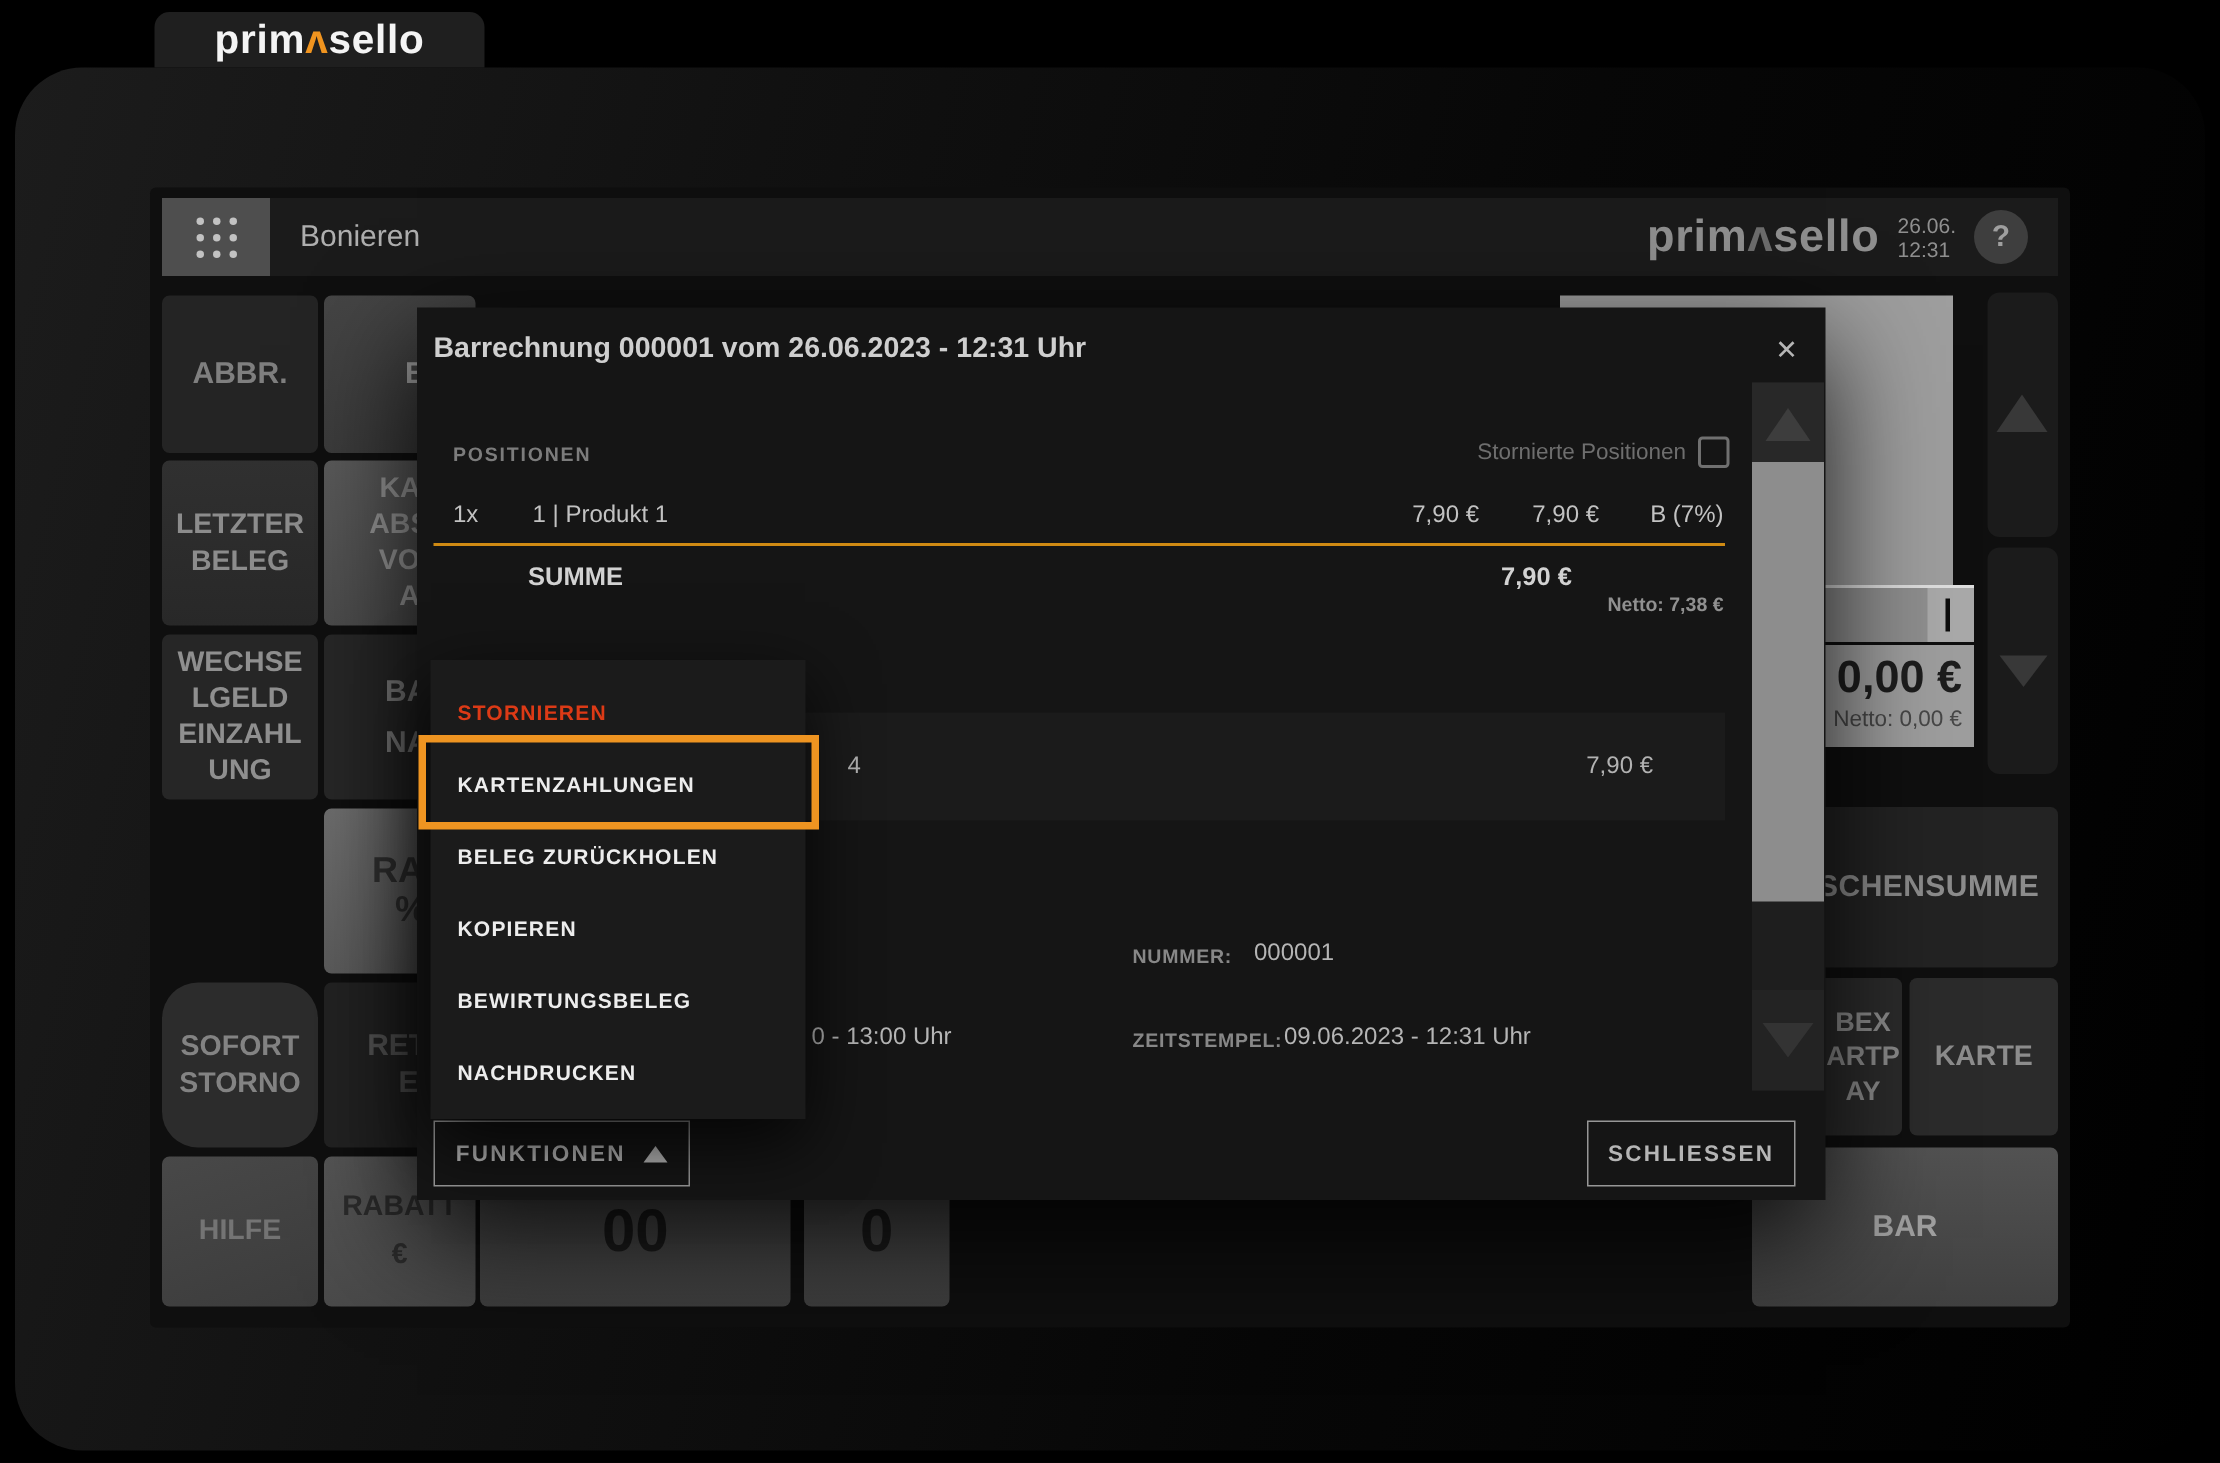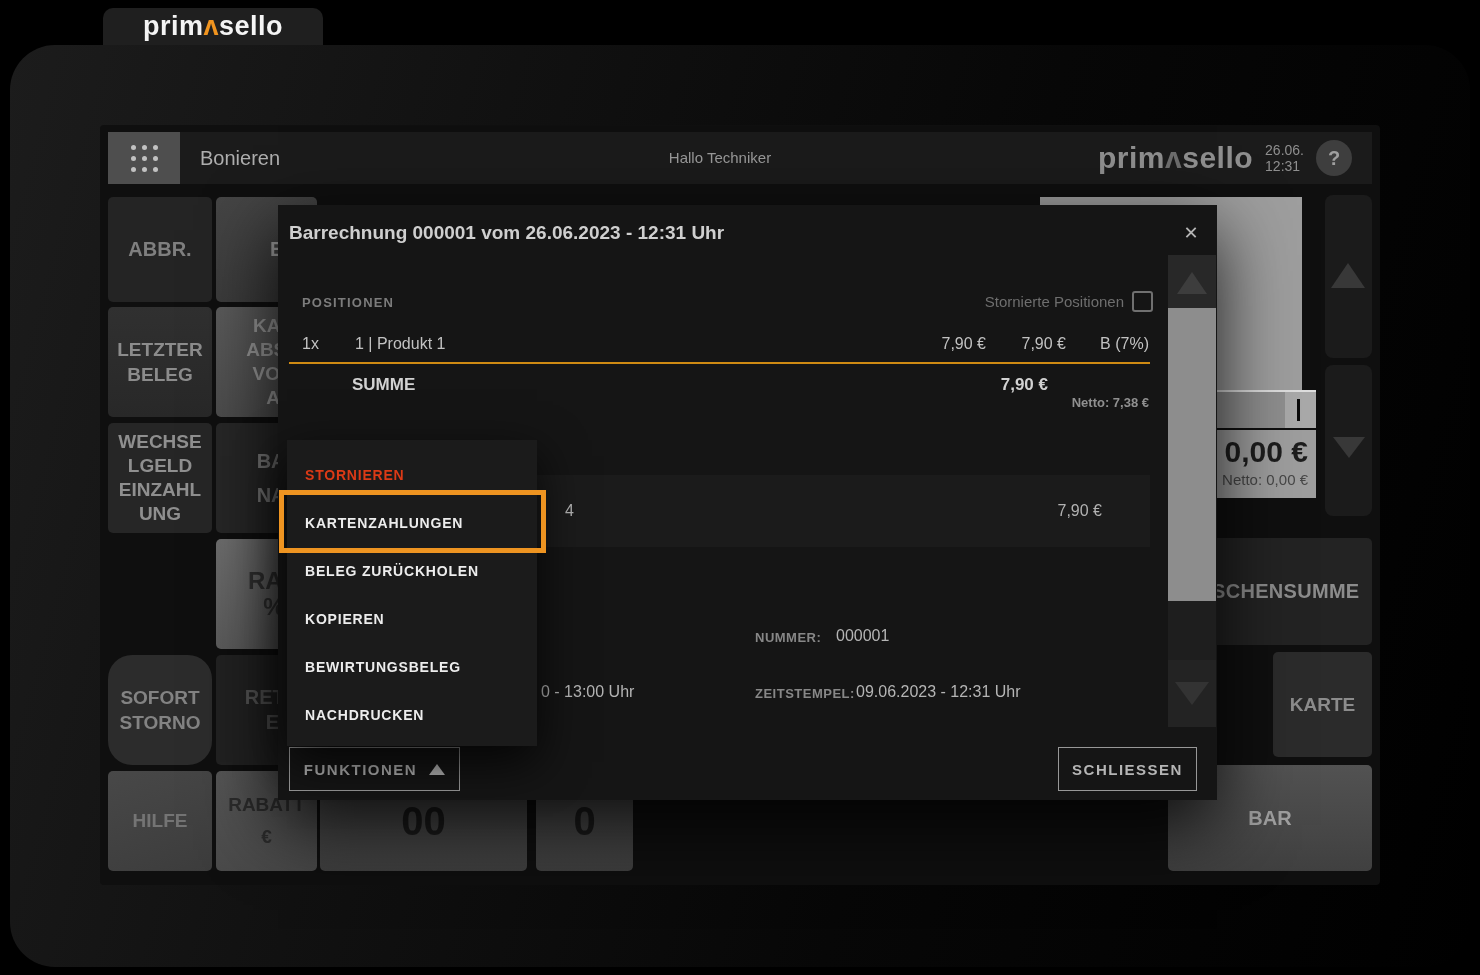--- a/index.html
+++ b/index.html
@@ -61,21 +61,20 @@
         <i></i>
         <i></i>
         <i></i>
         <i></i>
         <i></i>
         <i></i>
         <i></i>
       </div>
   </div>
   <div class="abs hdr-title">Bonieren</div>
-  <div class="abs hdr-greet">Hallo Techniker</div>
   <div class="abs hdr-right">
     <span class="hdr-logo"><span>prim</span><span class="caret">ʌ</span><span>sello</span></span>
     <span class="hdr-dt"><span>26.06.</span><br><span>12:31</span></span>
     <span class="help-btn">?</span>
   </div>
 
   <div class="fk" style="left:108px;top:197px;width:104px;height:105px;background:#242424;color:#7f7f7f;font-size:20px;">ABBR.</div>
   <div class="fk" style="left:108px;top:307px;width:104px;height:110px;background:linear-gradient(#303030,#282828);color:#8c8c8c;font-size:19px;line-height:25px;">LETZTER
 BELEG</div>
   <div class="fk" style="left:108px;top:423px;width:104px;height:110px;background:#262626;color:#8f8f8f;font-size:19px;line-height:24px;">WECHSE
@@ -111,20 +110,24 @@
   <div class="abs rpanel" style="left:1040px;top:197px;width:262px;height:193px;"></div>
   <div class="abs" style="left:1040px;top:390px;width:276px;height:2px;background:#dedede;"></div>
   <div class="abs" style="left:1040px;top:392px;width:276px;height:36px;background:#8f8f8f;"></div>
   <div class="abs" style="left:1285px;top:392px;width:31px;height:36px;background:#a9a9a9;"></div>
   <div class="abs" style="left:1297px;top:399px;width:3px;height:22px;background:#0c0c0c;"></div>
   <div class="abs rpanel" style="left:1040px;top:430px;width:276px;height:68px;"></div>
   <div class="ra" style="left:1040px;top:435px;width:268px;font-size:30px;font-weight:600;color:#1d1d1d;">0,00 €</div>
   <div class="ra" style="left:1040px;top:471px;width:268px;font-size:15px;color:#474747;">Netto: 0,00 €</div>
 
   <div class="fk" style="left:1162px;top:538px;width:210px;height:107px;background:#232323;color:#8c8c8c;font-size:20px;letter-spacing:.3px;">ZWISCHENSUMME</div>
+  <div class="fk" style="left:1168px;top:652px;width:100px;height:105px;background:#2b2b2b;">
+    <span style="position:absolute;left:48px;right:0;text-align:center;color:#8c8c8c;font-size:18px;line-height:23px;font-weight:700;white-space:pre-line;">BEX
+ARTP
+AY</span></div>
   <div class="fk" style="left:1273px;top:652px;width:99px;height:105px;background:#2b2b2b;color:#8c8c8c;font-size:19px;">KARTE</div>
   <div class="fk" style="left:1168px;top:765px;width:204px;height:106px;background:linear-gradient(#525252,#404040);color:#a0a0a0;font-size:20px;">BAR</div>
 
   <div class="abs" style="left:1325px;top:195px;width:47px;height:163px;background:#1b1b1b;border-radius:8px;">
     <div class="tri" style="position:absolute;left:6px;top:68px;border-left:17px solid transparent;border-right:17px solid transparent;border-bottom:25px solid #383838;"></div>
     </div>
   <div class="abs" style="left:1325px;top:365px;width:47px;height:151px;background:#1b1b1b;border-radius:8px;">
     <div class="tri" style="position:absolute;left:8px;top:72px;border-left:16px solid transparent;border-right:16px solid transparent;border-top:21px solid #383838;"></div>
     </div>
 

